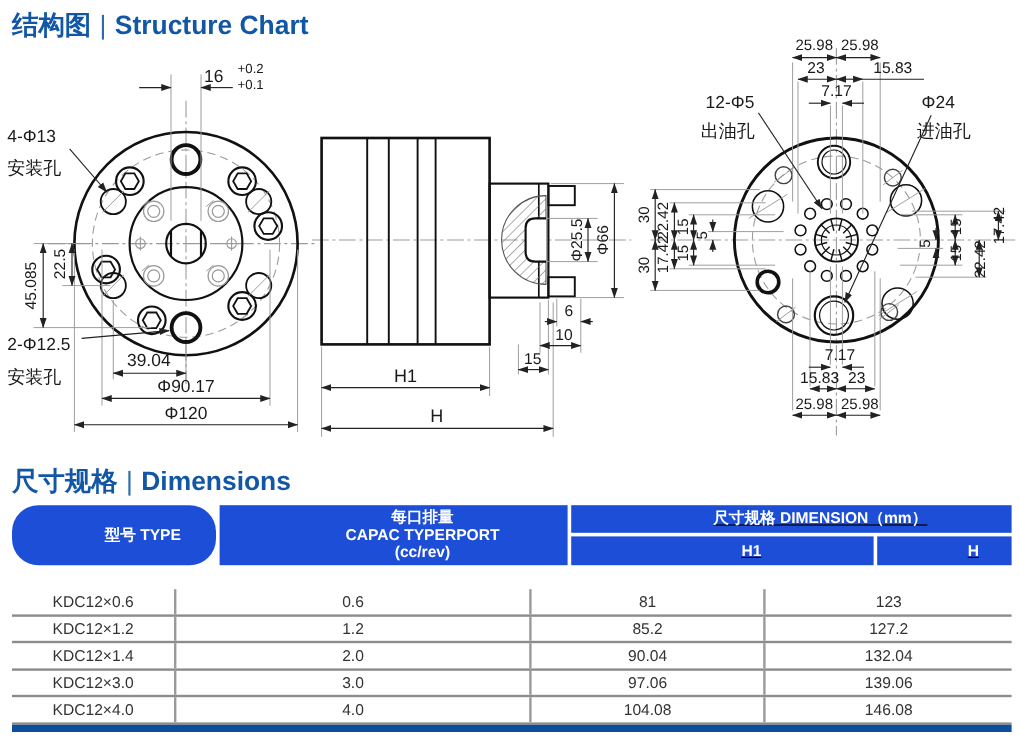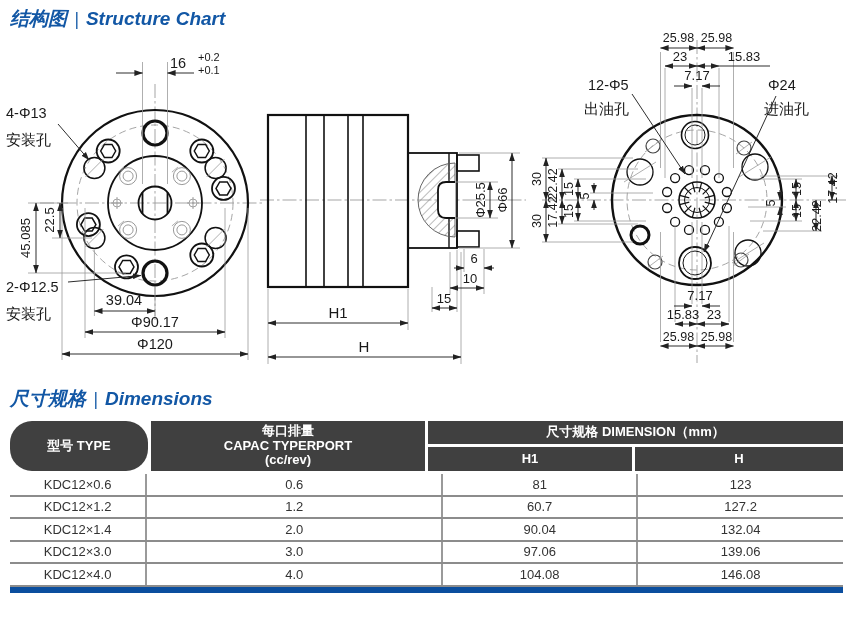--- a/index.html
+++ b/index.html
@@ -1,46 +1,46 @@
 <!DOCTYPE html>
 <html><head>
 <meta charset="utf-8">
 <style>
   html,body{margin:0;padding:0;}
   body{
     width:850px;height:619px;background:#ffffff;position:relative;overflow:hidden;
     font-family:"Liberation Sans","DejaVu Sans",sans-serif;
   }
-  .heading{position:absolute;font-size:19px;font-weight:bold;color:#1257A5;white-space:nowrap;font-style:italic;}
+  .heading{position:absolute;font-size:22px;font-weight:bold;color:#1257A5;white-space:nowrap;}
   .heading .sep{margin:0 7px;font-weight:400;color:#2e6cb0;}
   svg{position:absolute;overflow:visible;}
   svg text{font-family:"Liberation Sans","DejaVu Sans",sans-serif;fill:#1a1a1a;}
   .ol{fill:none;stroke:#111;}
   .cl{stroke:#9b9b9b;stroke-width:0.9;stroke-dasharray:14 3 2.5 3;fill:none;}
   .dashc{fill:none;stroke:#9b9b9b;stroke-width:0.9;stroke-dasharray:7 4;}
   .ext{stroke:#9a9a9a;stroke-width:0.8;fill:none;}
   .dim{stroke:#222;stroke-width:0.95;fill:none;}
   .gray{stroke:#999;fill:none;}
   .dt{font-size:13px;}
   .dt12{font-size:12.5px;}
   .dt14{font-size:14.5px;}
   .zh{font-size:15px;}
   
   .table-wrap{position:absolute;left:10px;top:421px;width:833px;}
   .thead{display:flex;gap:3px;height:50px;}
-  .th{background:#404040;color:#fff;display:flex;align-items:center;justify-content:center;
-      font-size:13px;font-weight:bold;text-align:left;line-height:14.5px;}
+  .th{background:#1d4ed8;color:#fff;display:flex;align-items:center;justify-content:center;
+      font-size:13px;font-weight:bold;text-align:left;line-height:14.5px;padding-left:48px;}
   .th.type{width:138px;border-radius:22px;}
   .th.capac{width:274px;flex-direction:column;}
-  .th-group{width:415px;display:flex;flex-direction:column;gap:3px;}
+  .th-group{width:415px;display:flex;flex-direction:column;gap:3px;text-decoration:underline;}
   .th.dimspan{height:23px;}
   .th-sub{flex:1;display:flex;gap:3px;}
   .th.h1c{width:204px;}
   .th.hc{flex:1;}
-  .tbody{margin-top:3px;}
+  .tbody{margin-top:20px;}
   .trow{display:flex;height:22.5px;border-bottom:2px solid #8c8c8c;box-sizing:border-box;}
   .td{display:flex;align-items:center;justify-content:center;font-size:13px;color:#333;box-sizing:border-box;}
   .td.c1{width:140px;border-right:2px solid #9a9a9a;}
   .td.c2{width:302px;border-right:2px solid #9a9a9a;}
   .td.c3{width:199px;border-right:2px solid #9a9a9a;}
   .td.c4{width:209px;}
   .bottom-bar{height:6px;background:#0B4E9E;}
 </style>
 </head>
 <body>
@@ -391,21 +391,21 @@
   <div class="tbody">
     <div class="trow">
       <div class="td c1">KDC12×0.6</div>
       <div class="td c2">0.6</div>
       <div class="td c3">81</div>
       <div class="td c4">123</div>
     </div>
     <div class="trow">
       <div class="td c1">KDC12×1.2</div>
       <div class="td c2">1.2</div>
-      <div class="td c3">60.7</div>
+      <div class="td c3">85.2</div>
       <div class="td c4">127.2</div>
     </div>
     <div class="trow">
       <div class="td c1">KDC12×1.4</div>
       <div class="td c2">2.0</div>
       <div class="td c3">90.04</div>
       <div class="td c4">132.04</div>
     </div>
     <div class="trow">
       <div class="td c1">KDC12×3.0</div>

